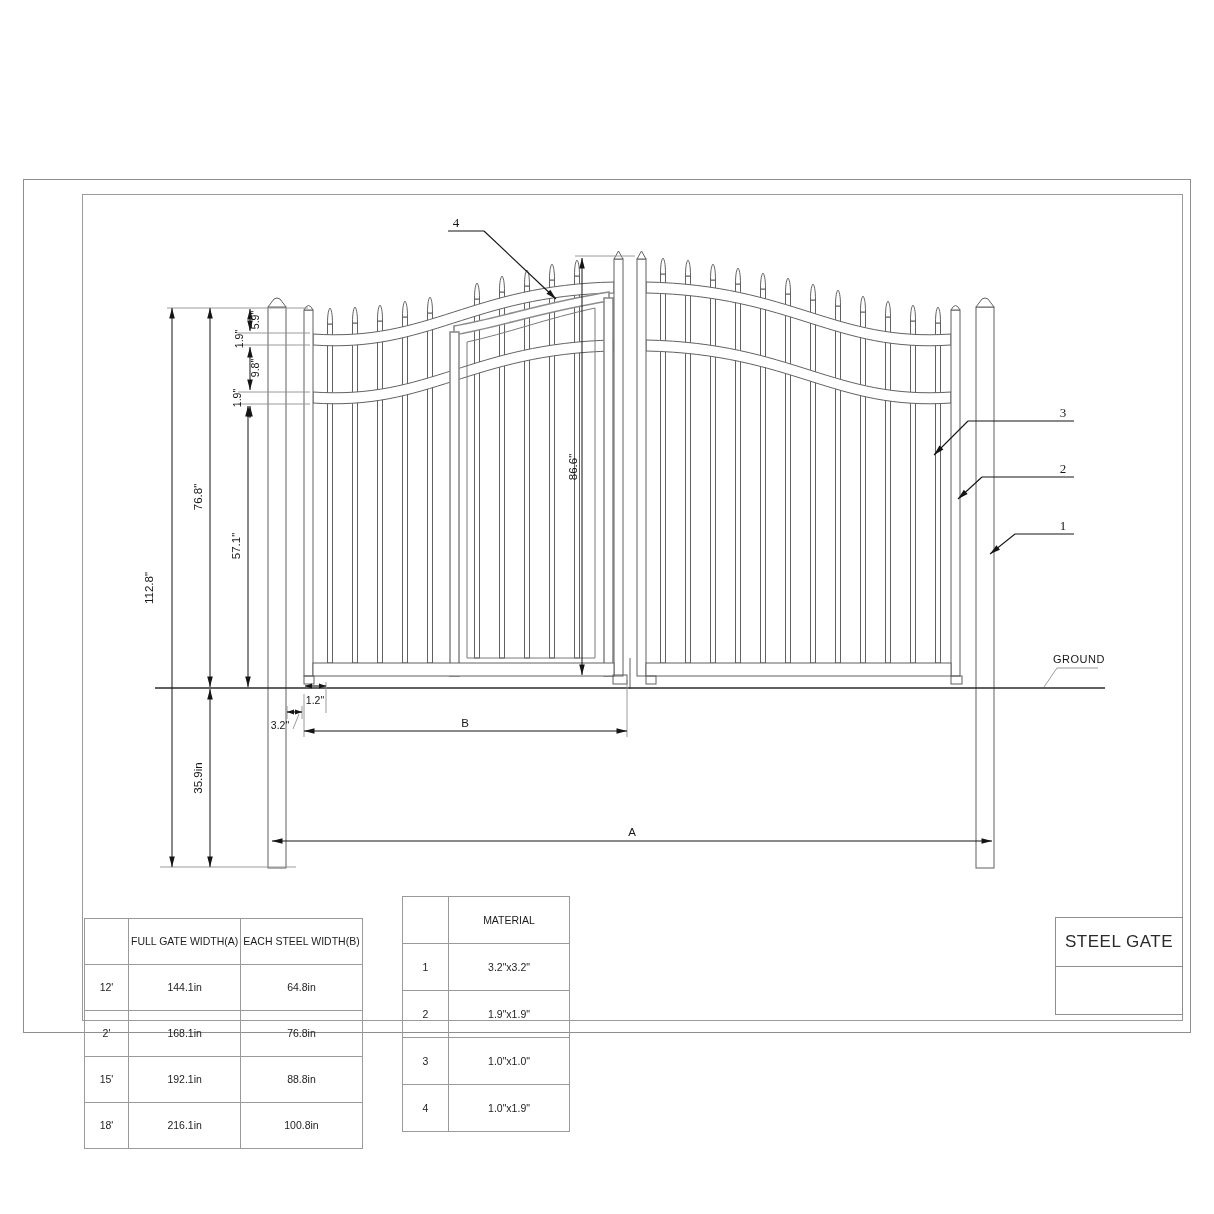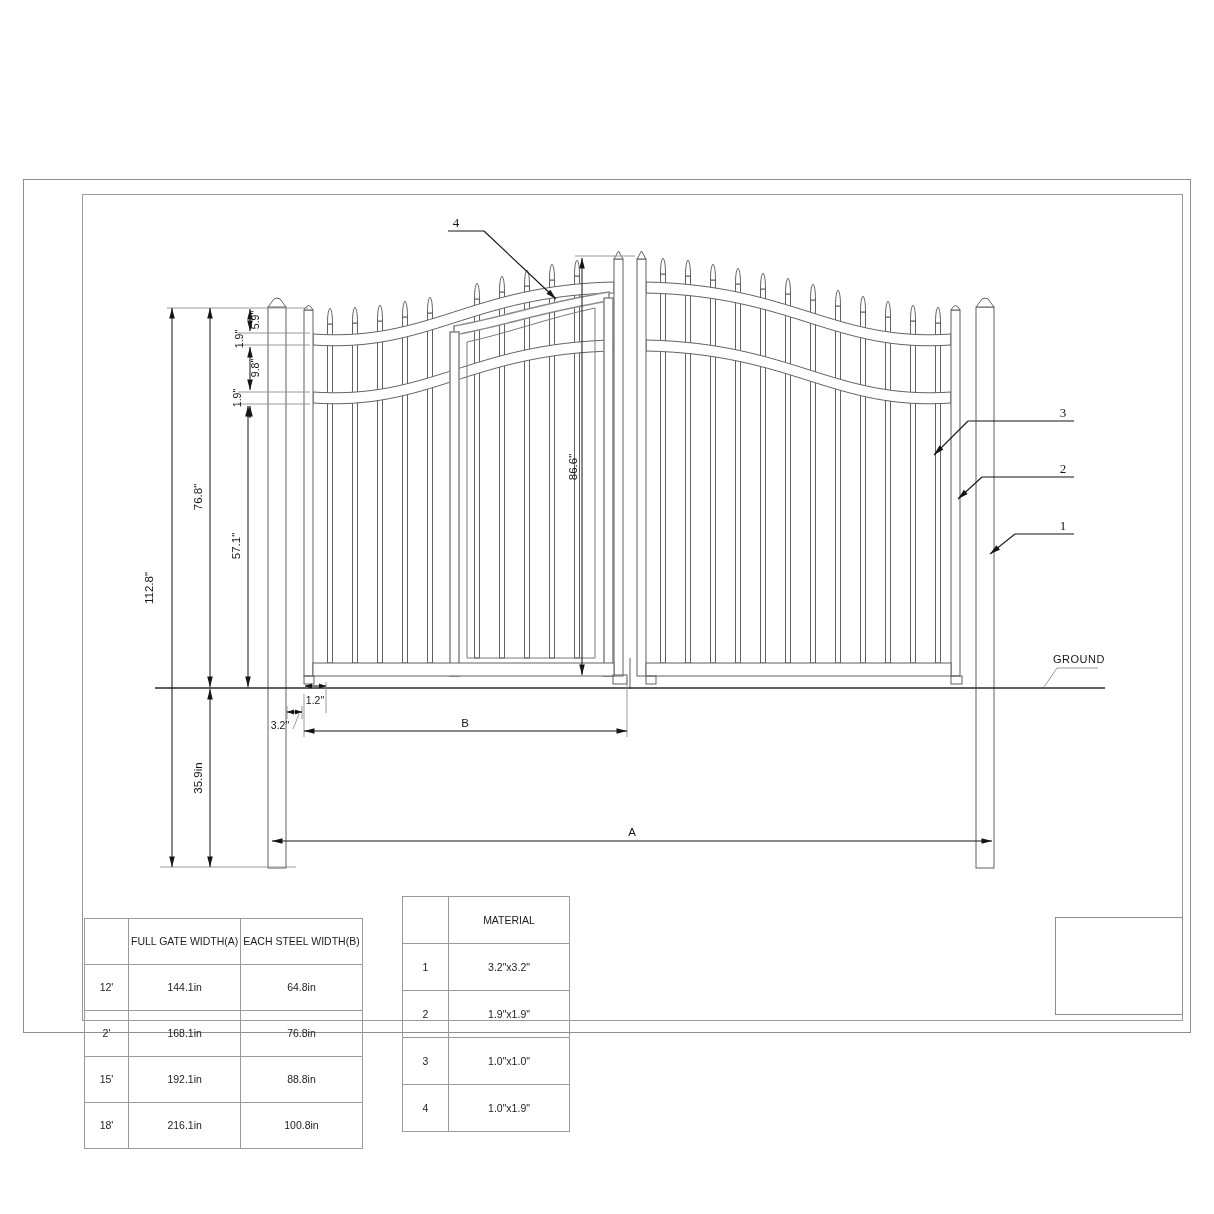--- a/index.html
+++ b/index.html
@@ -269,14 +269,15 @@
     <td>1.0"x1.0"</td>
   </tr>
   <tr>
     <td>4</td>
     <td>1.0"x1.9"</td>
   </tr>
 </tbody>
   </table>
 
 <div class="titleblock">
+  <div class="cell1">STEEL GATE</div>
   <div class="cell2"></div>
 </div>
 
 </body></html>

